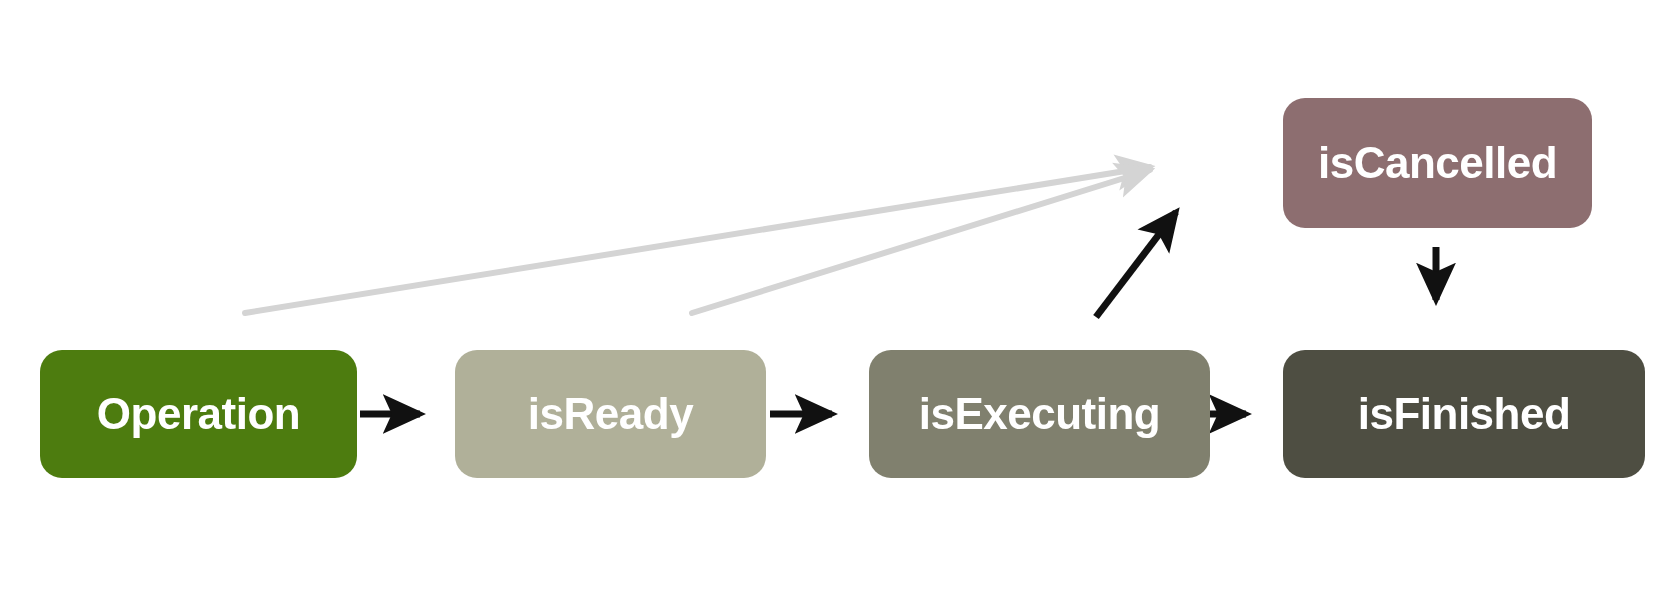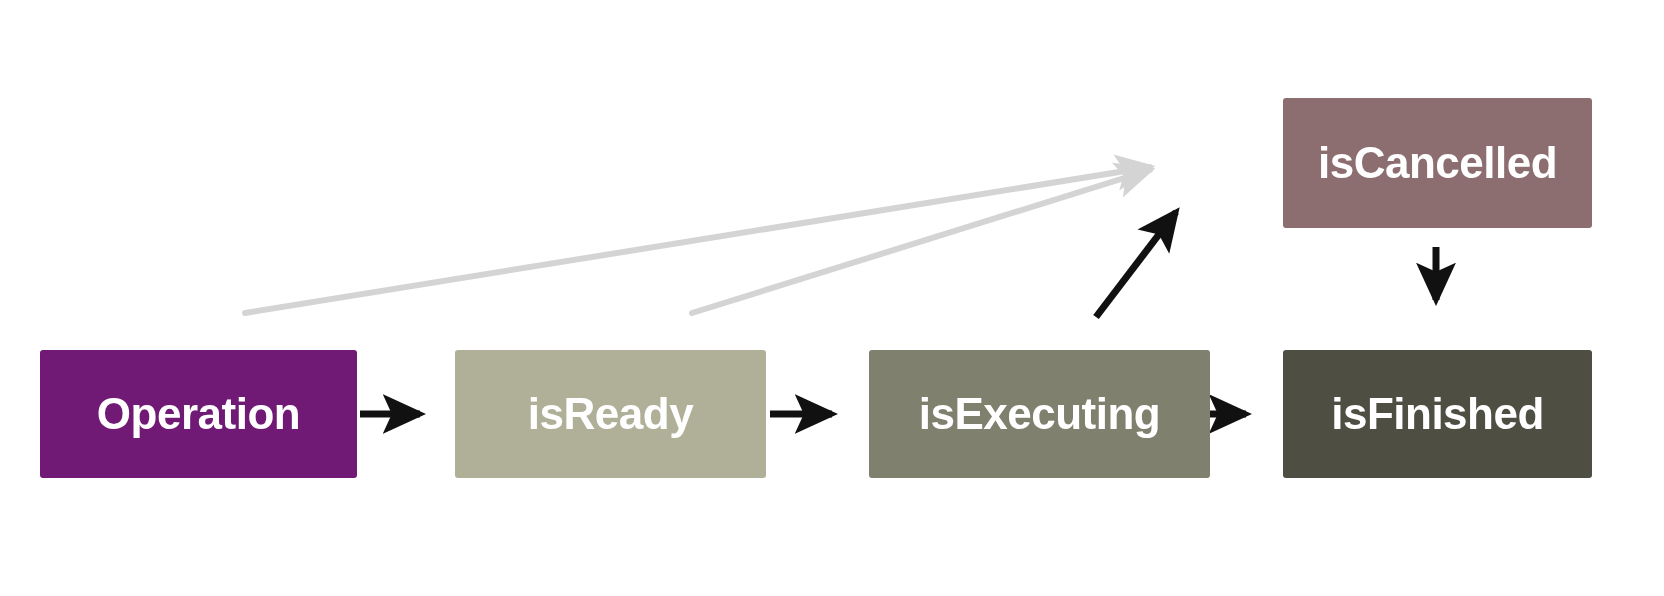--- a/index.html
+++ b/index.html
@@ -19,21 +19,21 @@
   }
   .edge-layer {
     position: absolute;
     left: 0;
     top: 0;
     width: 1664px;
     height: 596px;
   }
   .node {
     position: absolute;
-    border-radius: 3px;
+    border-radius: 22px;
     display: flex;
     align-items: center;
     justify-content: center;
     box-sizing: border-box;
   }
   .node-label {
     color: #ffffff;
     font-size: 44px;
     font-weight: bold;
     letter-spacing: -0.5px;
@@ -79,33 +79,33 @@
 
     <g>
       <path d="M 1096 317 L 1176 212" stroke="#111111" stroke-width="7" fill="none" stroke-linecap="butt" marker-end="url(#arrow-dark)"></path>
     </g>
 
     <g>
       <path d="M 1436 247 L 1436 300" stroke="#111111" stroke-width="7" fill="none" stroke-linecap="butt" marker-end="url(#arrow-dark)"></path>
     </g>
   </svg>
 
-  <div class="node" style="left:40px; top:350px; width:317px; height:128px; background:#701a75;">
+  <div class="node" style="left:40px; top:350px; width:317px; height:128px; background:#4d7c0f;">
     <span class="node-label">Operation</span>
   </div>
 
   <div class="node" style="left:455px; top:350px; width:311px; height:128px; background:#b0b099;justify-content:center;">
     <span class="node-label">isReady</span>
   </div>
 
   <div class="node" style="left:869px; top:350px; width:341px; height:128px; background:#80806e;">
     <span class="node-label">isExecuting</span>
   </div>
 
-  <div class="node" style="left:1283px; top:350px; width:309px; height:128px; background:#4e4e42;">
+  <div class="node" style="left:1283px; top:350px; width:362px; height:128px; background:#4e4e42;">
     <span class="node-label">isFinished</span>
   </div>
 
   <div class="node" style="left:1283px; top:98px; width:309px; height:130px; background:#8d6e70;">
     <span class="node-label">isCancelled</span>
   </div>
 
 </div>
 
 </body></html>

